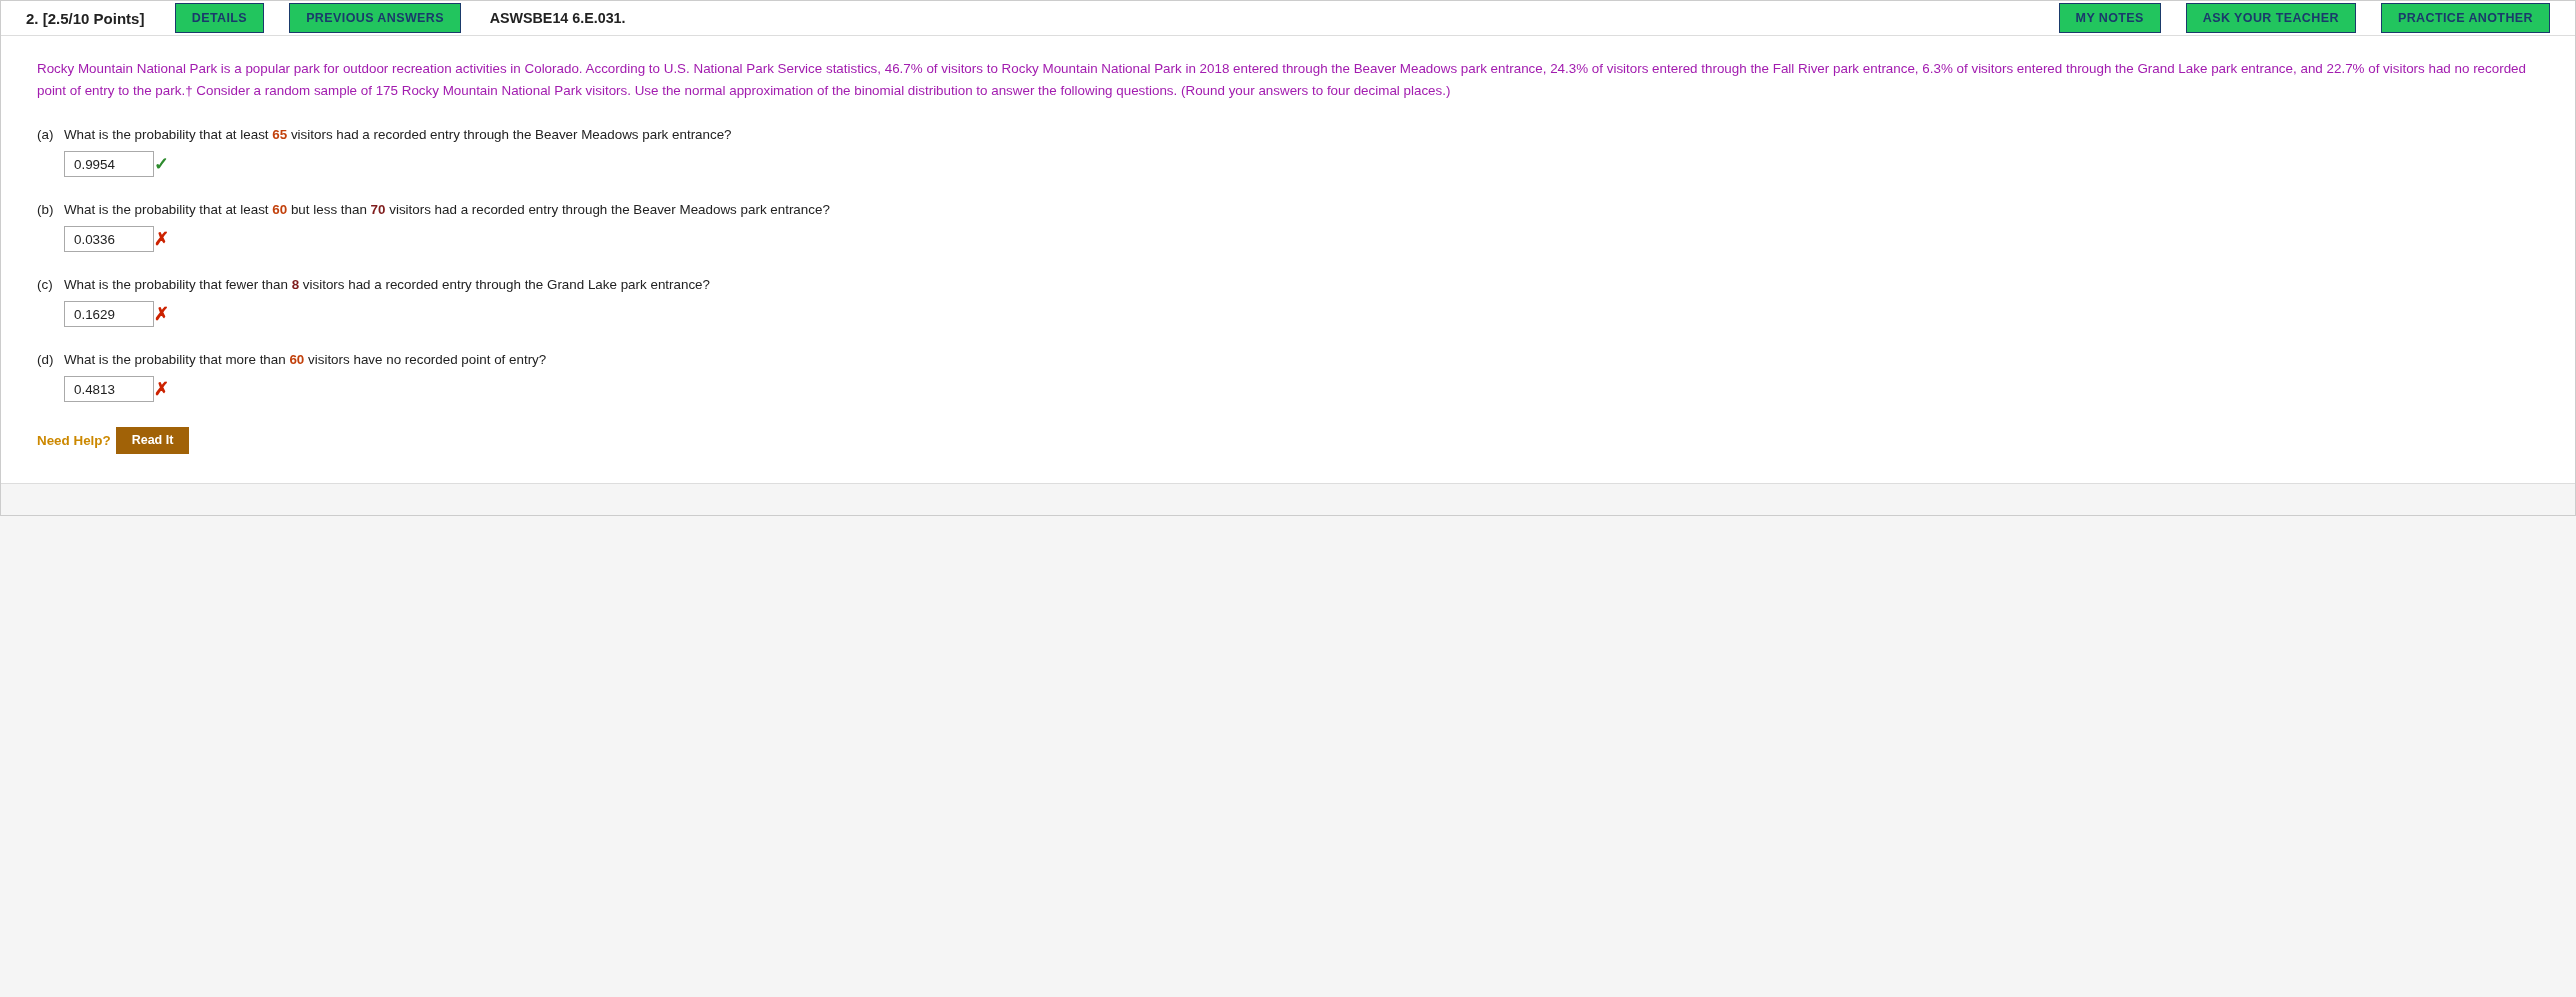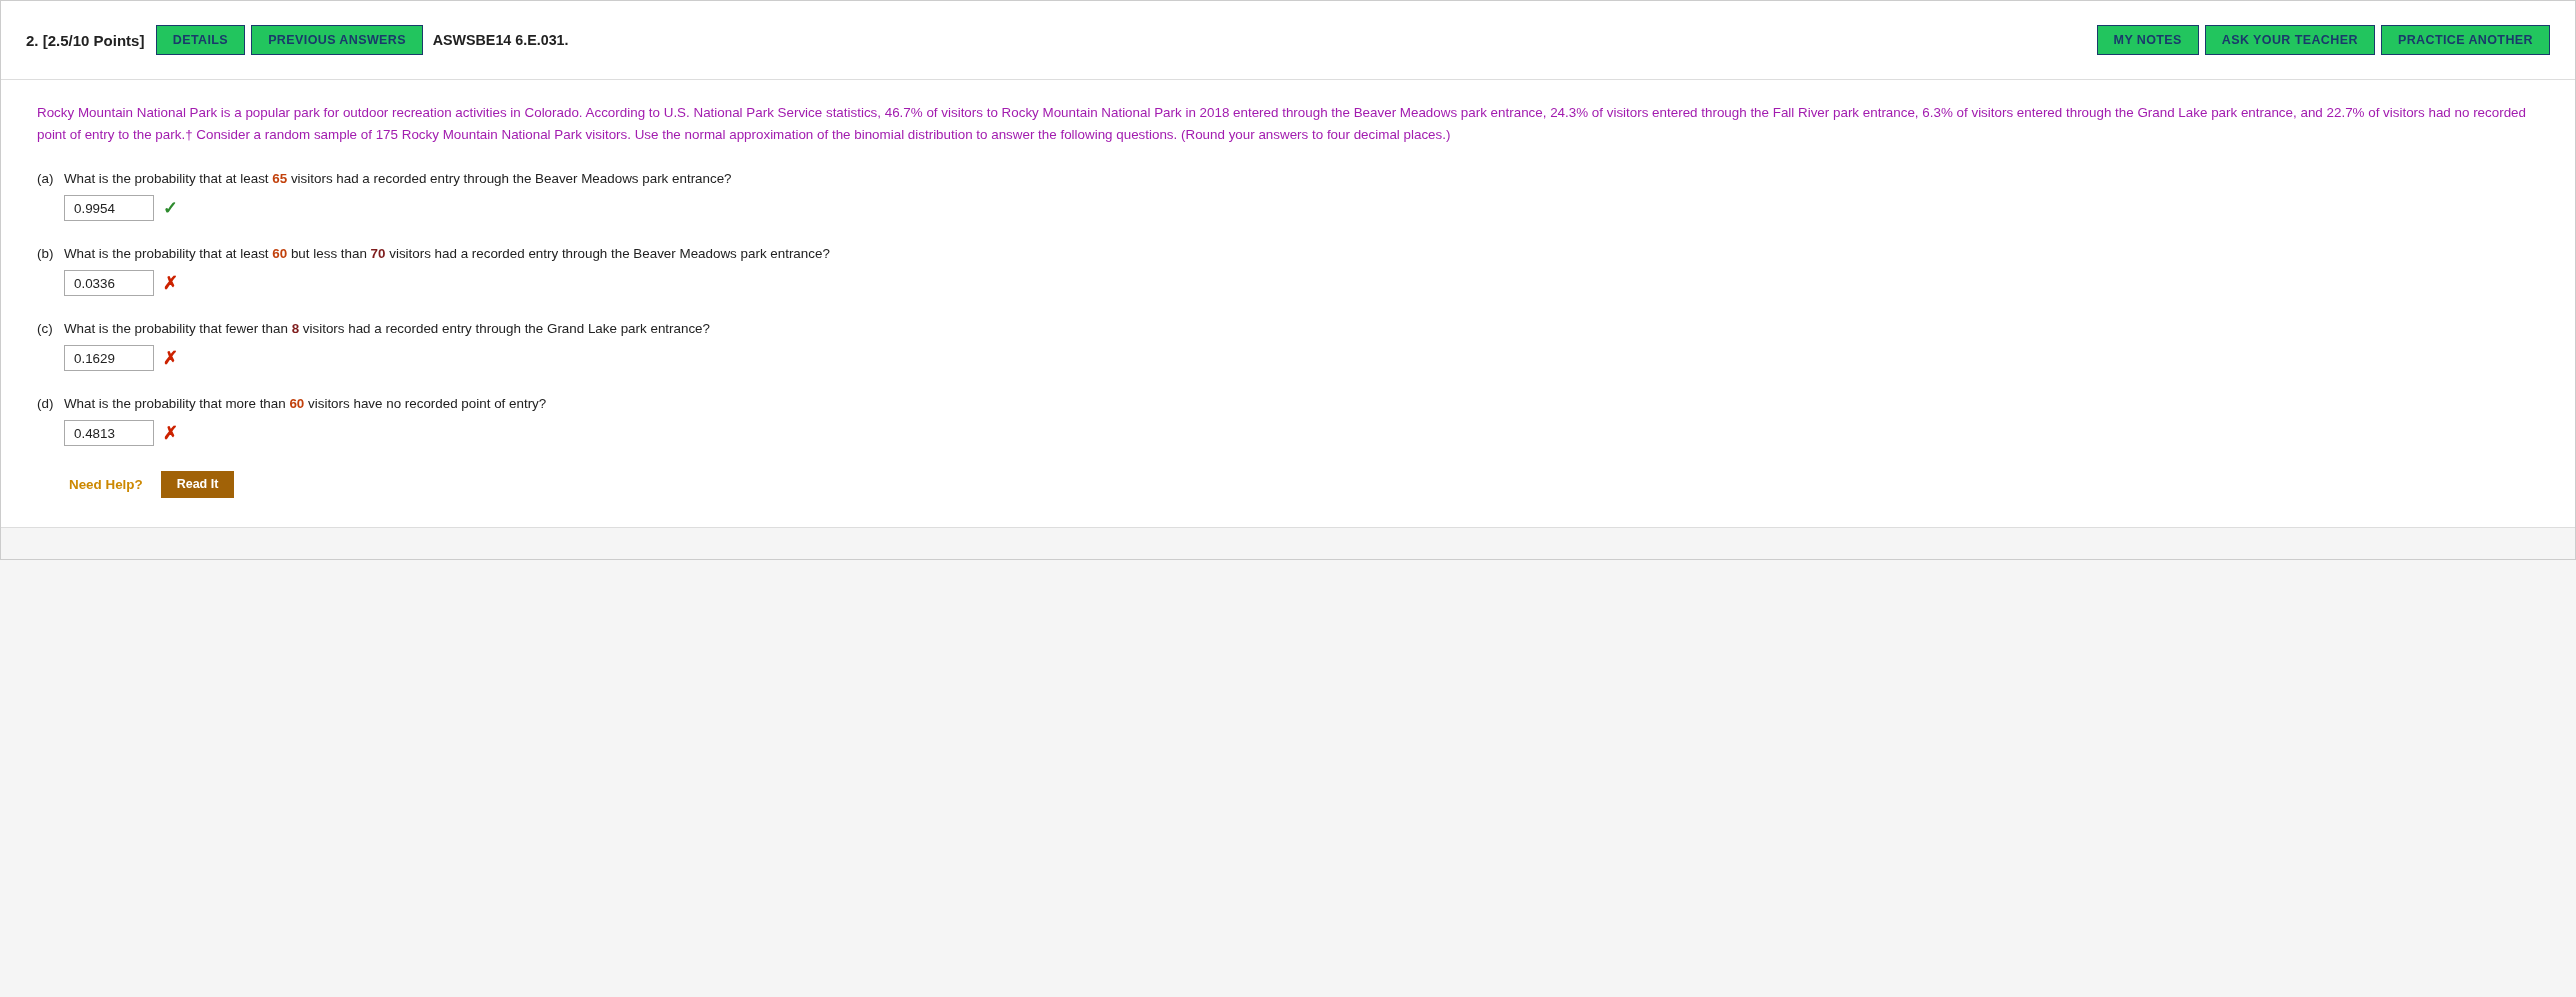--- a/index.html
+++ b/index.html
@@ -11,23 +11,23 @@
     }
     .outer {
       background: #fff;
       border: 0.9px solid #ccc;
       margin: 0;
       padding: 0;
     }
     .header-bar {
       display: flex;
       align-items: center;
-      padding: 24px 25px;
+      padding: 2px 25px;
       border-bottom: 0.9px solid #ddd;
-      gap: 6px;
+      gap: 25px;
       flex-wrap: wrap;
     }
     .question-label {
       font-weight: bold;
       font-size: 15px;
       white-space: nowrap;
       margin-right: 5.4px;
     }
     .header-btn {
       border: 1.8px solid #1a3a6b;
@@ -66,21 +66,20 @@
       align-items: flex-start;
       gap: 5.4px;
     }
     .part-letter {
       font-weight: normal;
       min-width: 21.5px;
     }
     .answer-row {
       display: flex;
       align-items: center;
-      gap: 9px;
       margin-left: 27px;
       margin-top: 5.4px;
     }
     .answer-box {
       border: 0.9px solid #aaa;
       padding: 4.5px 9px;
       font-size: 13.4px;
       width: 90px;
       color: #222;
       background: #fff;
@@ -94,22 +93,21 @@
       color: #cc2200;
       font-size: 18px;
       font-weight: bold;
     }
     .highlight-red { color: #c2410c; font-weight: bold; }
     .highlight-orange { color: #7f1d1d; font-weight: bold; }
     .need-help-section {
       margin-top: 21.5px;
       display: flex;
       align-items: center;
-      gap: 18px;
-      margin-left: 32px;
+      gap: 5px;
     }
     .need-help-label {
       color: #cc8800;
       font-weight: bold;
       font-size: 13.4px;
     }
     .read-it-btn {
       background: #a16207;
       color: #fff;
       border: none;

